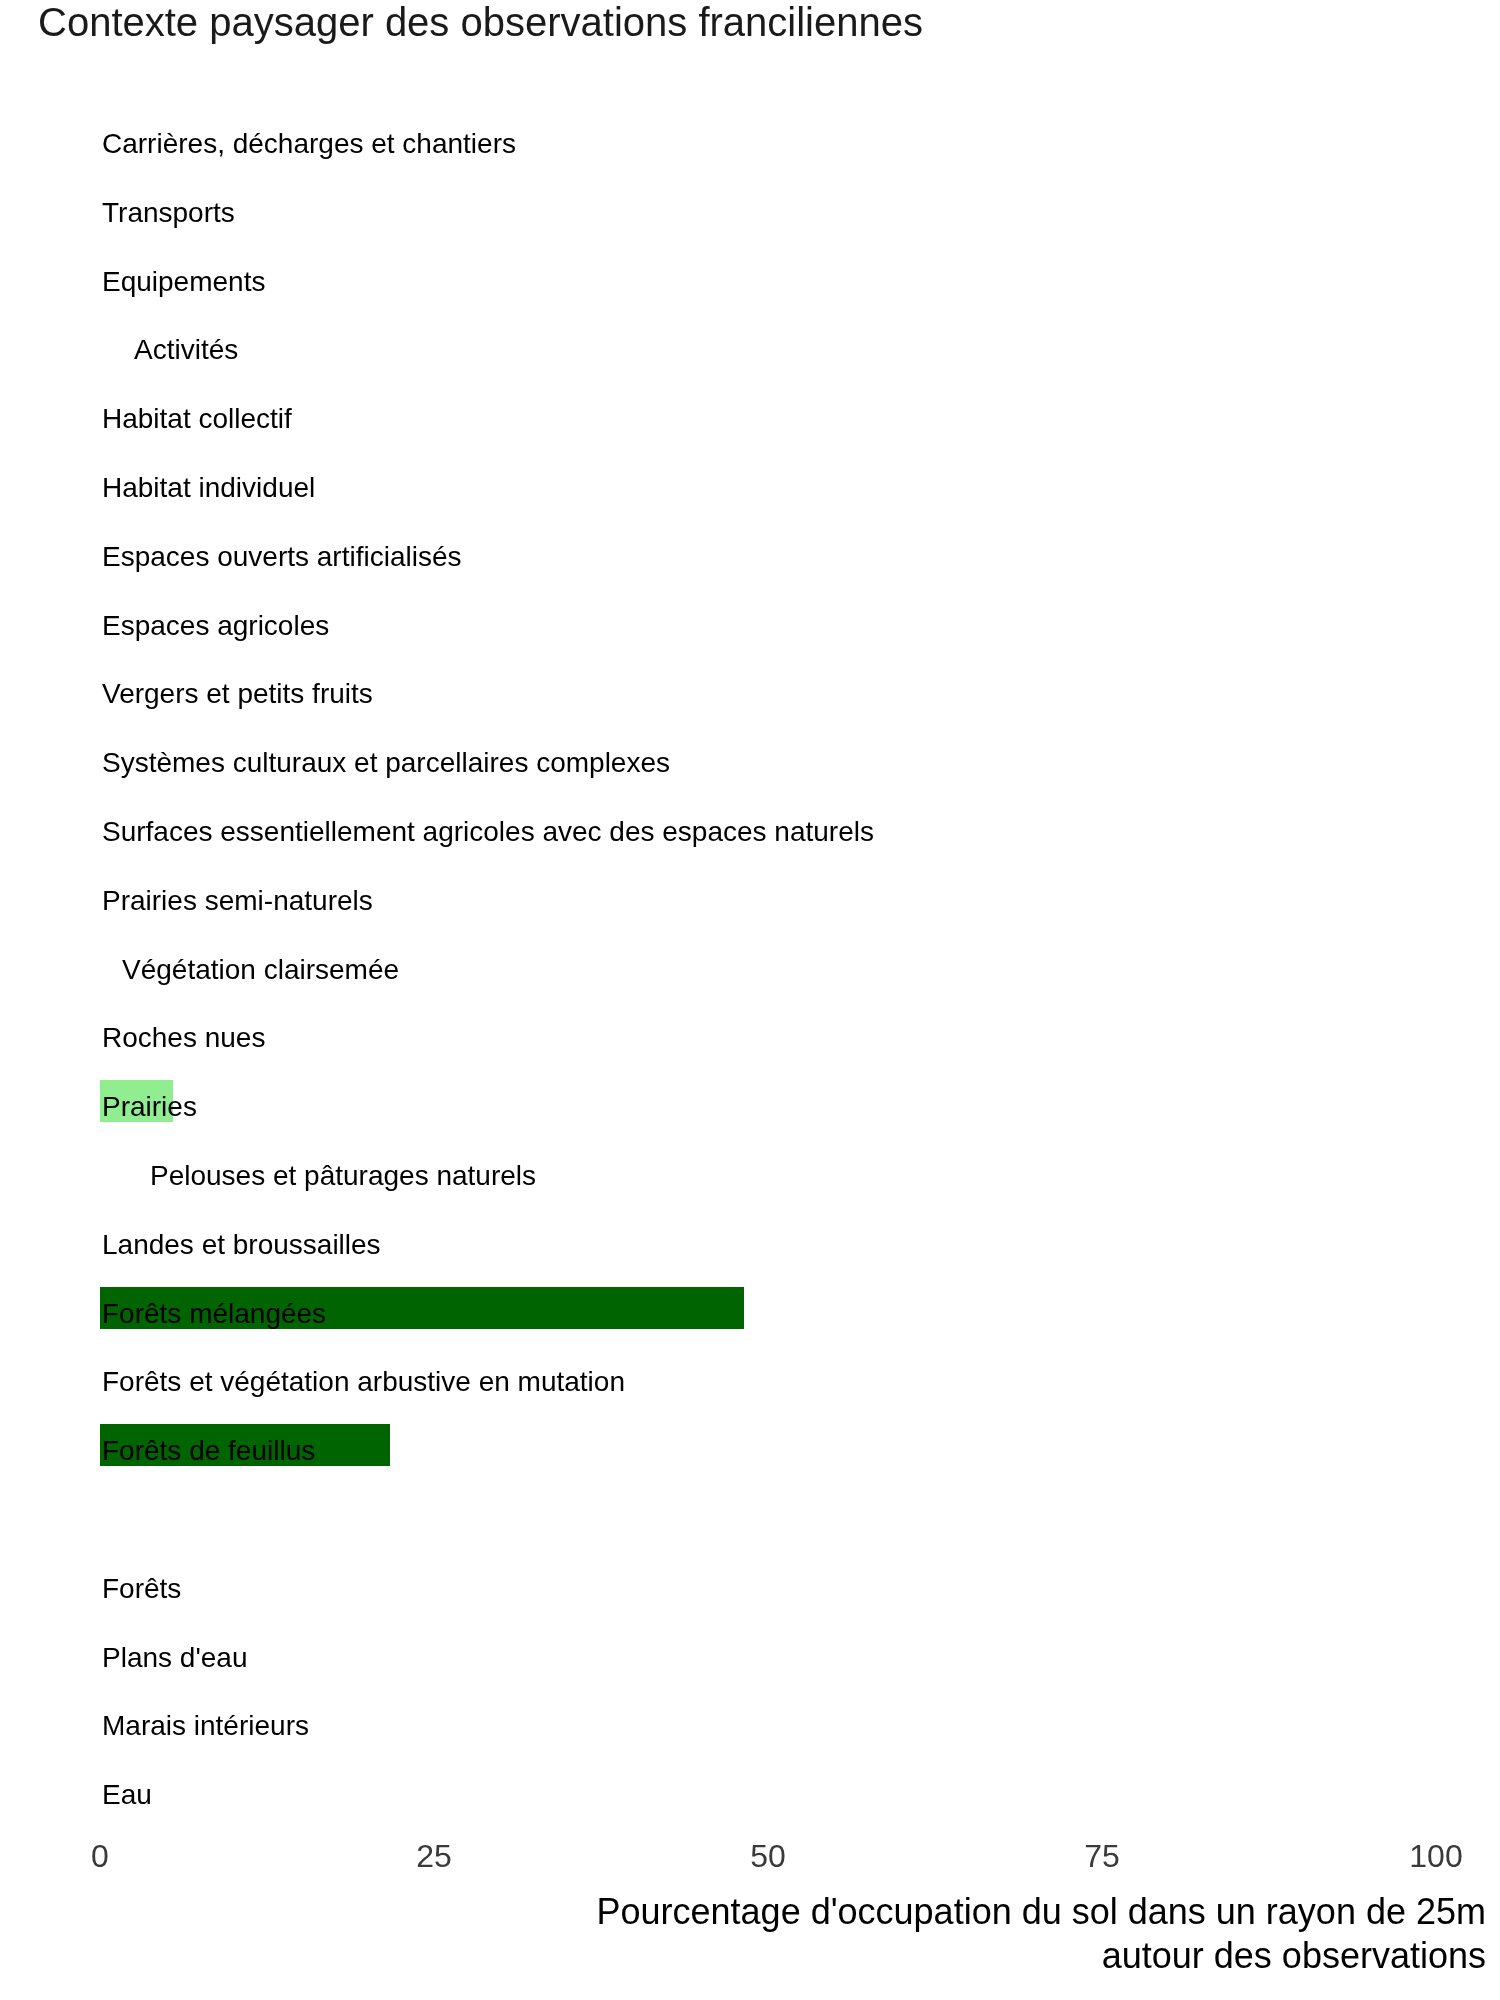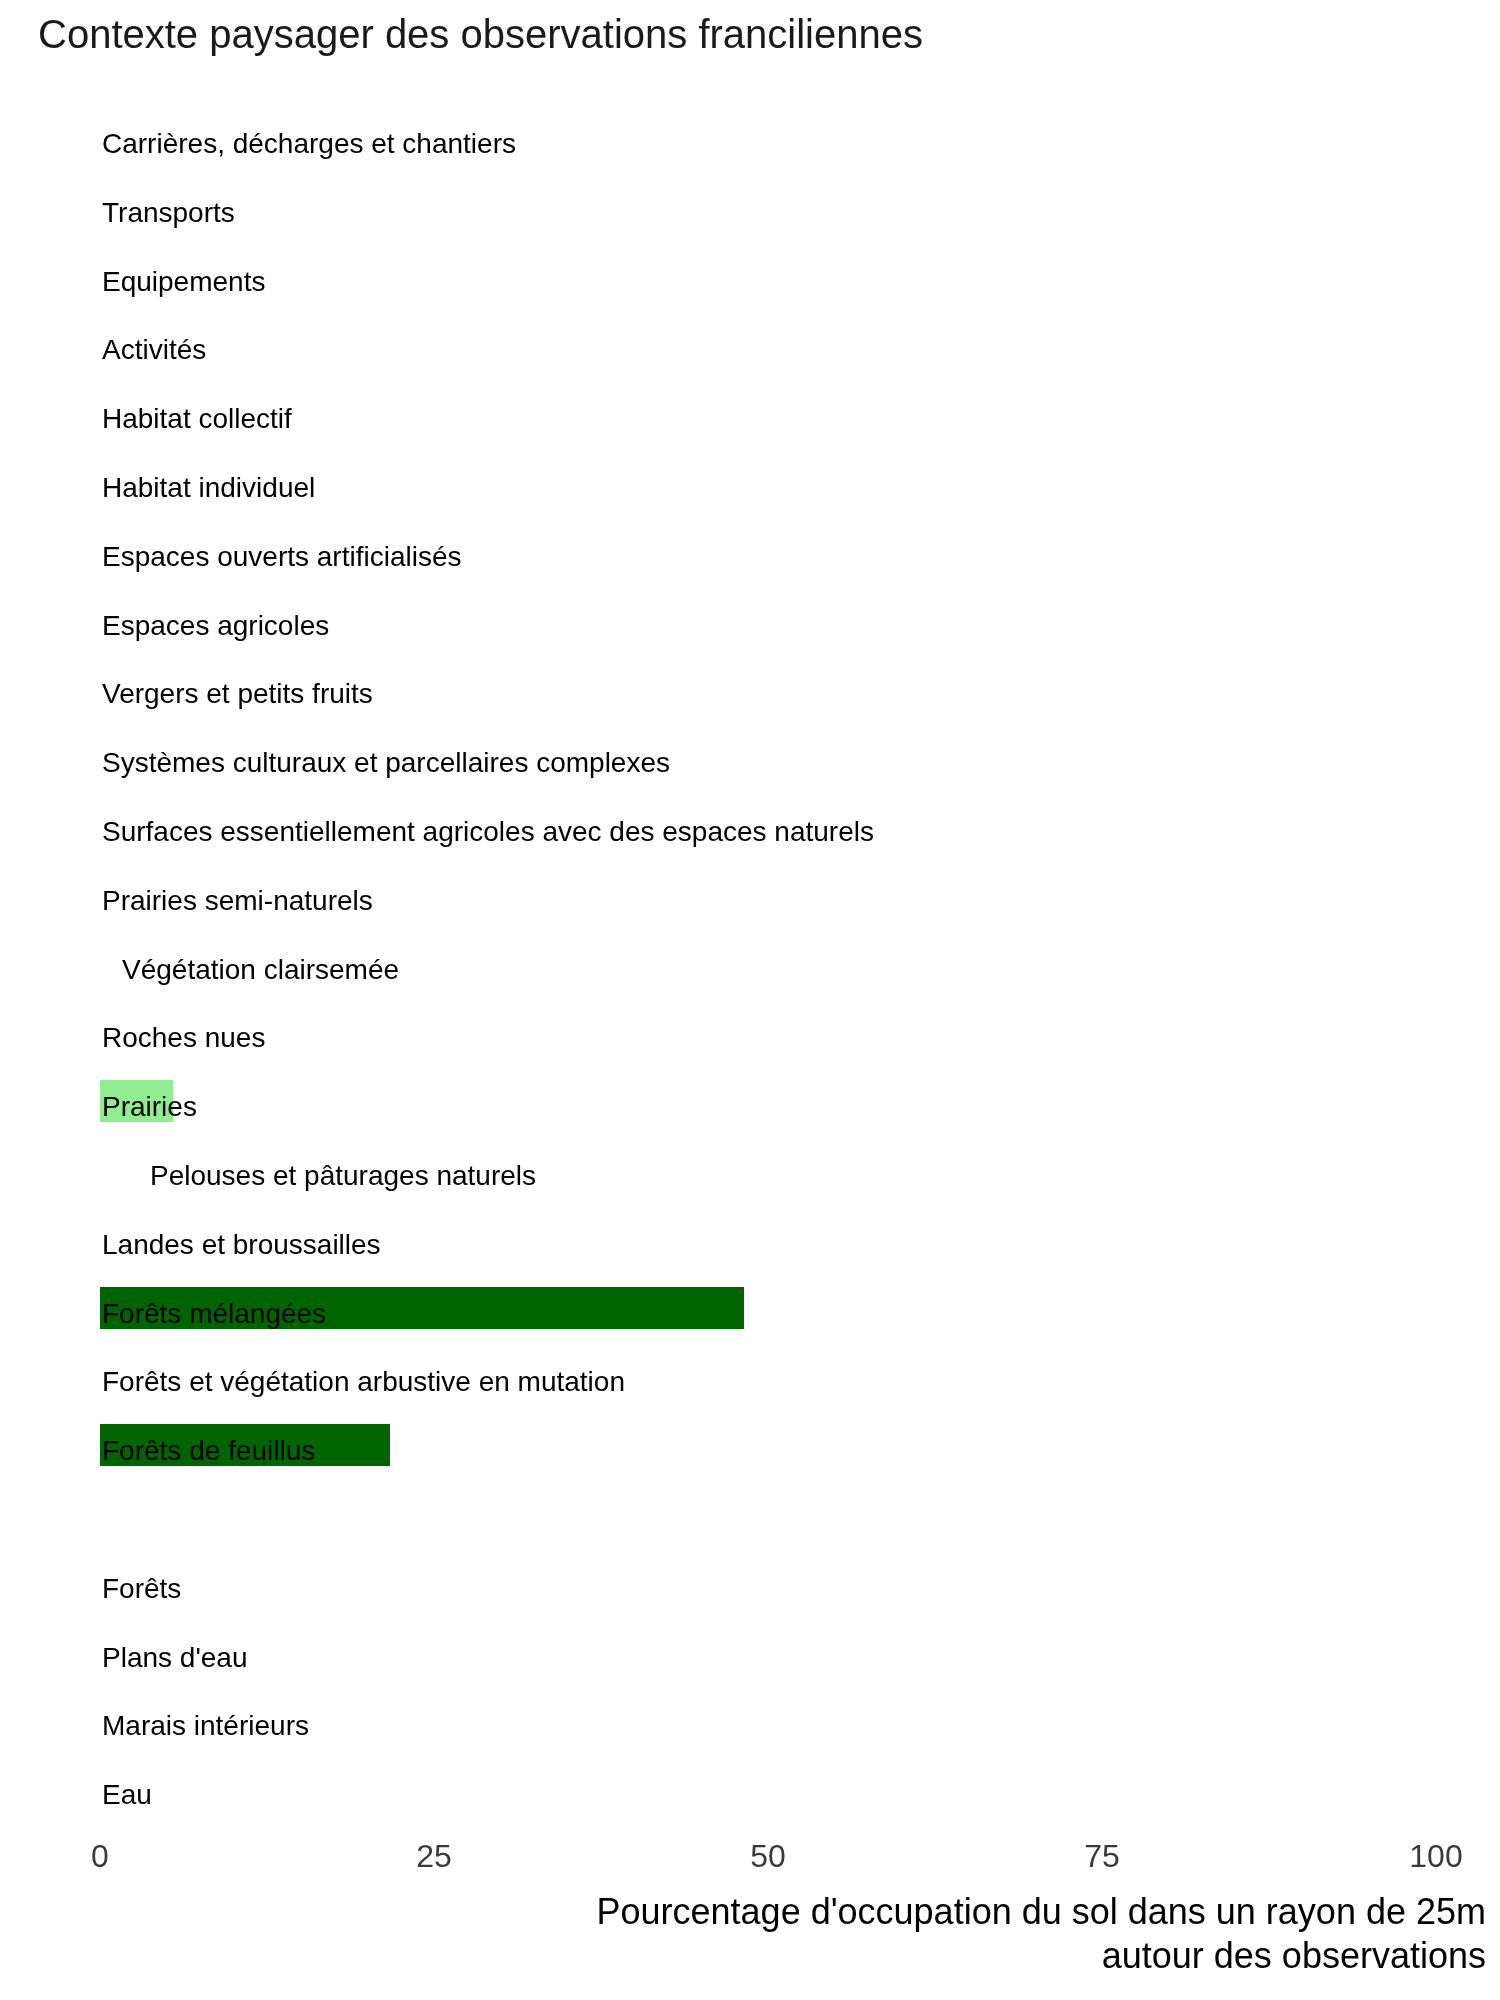--- a/index.html
+++ b/index.html
@@ -18,21 +18,21 @@
   #chart-root {
     position: absolute;
     left: 0;
     top: 0;
     width: 1500px;
     height: 2000px;
   }
   .chart-title {
     position: absolute;
     left: 38px;
-    top: 12px;
+    top: 0;
     font-size: 40px;
     color: #1a1a1a;
     white-space: nowrap;
   }
   
   .plot {
     position: absolute;
     left: 100px;
     top: 110px;
     width: 1336px;
@@ -100,21 +100,21 @@
   <div class="plot" id="plot-area">
       <div class="bar-row" style="top: 0px; height: 68.8px;">
         <div class="bar-label" style="height: 68.8px; line-height: 68.8px;">Carrières, décharges et chantiers</div>
       </div>
       <div class="bar-row" style="top: 68.8px; height: 68.8px;">
         <div class="bar-label" style="height: 68.8px; line-height: 68.8px;">Transports</div>
       </div>
       <div class="bar-row" style="top: 137.6px; height: 68.8px;">
         <div class="bar-label" style="height: 68.8px; line-height: 68.8px;">Equipements</div>
       </div>
-      <div class="bar-row" style="top: 206.4px; height: 68.8px;">
+      <div class="bar-row" style="top: 206.4px; height: 68.8px; margin-left: 32px;">
         <div class="bar-label" style="height: 68.8px; line-height: 68.8px;">Activités</div>
       </div>
       <div class="bar-row" style="top: 275.2px; height: 68.8px;">
         <div class="bar-label" style="height: 68.8px; line-height: 68.8px;">Habitat collectif</div>
       </div>
       <div class="bar-row" style="top: 344px; height: 68.8px;">
         <div class="bar-label" style="height: 68.8px; line-height: 68.8px;">Habitat individuel</div>
       </div>
       <div class="bar-row" style="top: 412.8px; height: 68.8px;">
         <div class="bar-label" style="height: 68.8px; line-height: 68.8px;">Espaces ouverts artificialisés</div>

